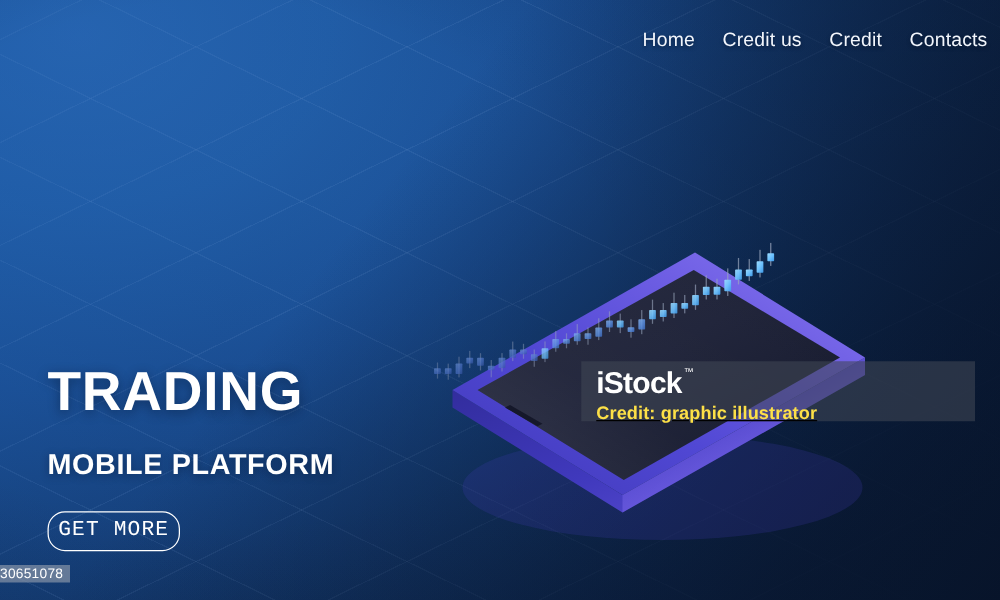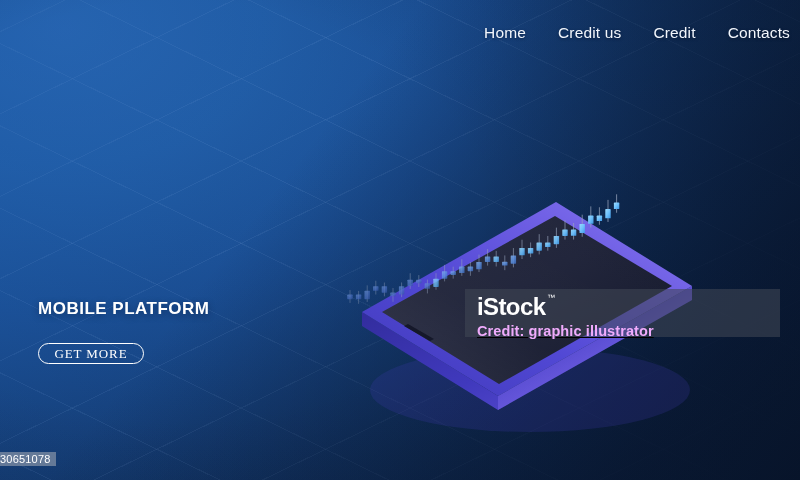--- a/index.html
+++ b/index.html
@@ -38,21 +38,21 @@
     background:linear-gradient(118deg, rgba(30,92,170,0.42) 0%, rgba(26,80,150,0.16) 30%, rgba(0,0,0,0) 55%);
   }
   .bg-vignette {
     position:absolute; inset:0;
     background:radial-gradient(ellipse 760px 520px at 22% 44%, rgba(0,0,0,0) 40%, rgba(6,18,38,0.30) 100%);
   }
 
   
   #topnav {
     position:absolute; top:24px; right:10px;
-    display:flex; align-items:center; gap:32px;
+    display:flex; align-items:center; gap:22px;
     z-index:40;
   }
   .nav-link {
     color:#f2f6fc;
     font-size:15.5px;
     letter-spacing:0.15px;
     text-decoration:none;
     white-space:nowrap;
     cursor:pointer;
     text-shadow:0 1px 3px rgba(5,18,40,0.55);
@@ -66,38 +66,38 @@
   #hero-title {
     color:#ffffff;
     font-size:44px;
     font-weight:bold;
     letter-spacing:0.6px;
     line-height:1.06;
     text-shadow:0 2px 9px rgba(4,16,38,0.45);
   }
   #hero-subtitle {
     color:#ffffff;
-    font-size:17px;
+    font-size:23px;
     font-weight:bold;
     letter-spacing:0.5px;
-    margin-top:8px;
+    margin-top:20px;
     text-shadow:0 2px 7px rgba(4,16,38,0.4);
   }
   #cta-button {
     margin-top:24px;
     display:inline-flex; align-items:center; justify-content:center;
-    width:106px; height:21px;
+    width:106px; height:32px;
     border:1.6px solid #ffffff;
     border-radius:14px;
     color:#ffffff;
-    font-size:13px;
+    font-size:17px;
     letter-spacing:0.9px;
     background:transparent;
     cursor:pointer;
-    font-family:Liberation Serif, serif;
+    font-family:Liberation Mono, monospace;
   }
 
   
   #phone-wrap {
     position:absolute;
     left:352px; top:222px;
     width:345px; height:210px;
     z-index:20;
   }
   #phone-svg { display:block; width:345px; height:210px; overflow:visible; }
@@ -128,21 +128,21 @@
     letter-spacing:-0.6px;
     line-height:1;
     position:relative;
     display:inline-block;
   }
   #wm-tm {
     position:absolute; top:-1px; right:-9px;
     font-size:8px; font-weight:normal;
   }
   #wm-credit {
-    color:#f0abfc;
+    color:#fde047;
     font-size:14.5px;
     font-weight:bold;
     margin-top:4px;
     letter-spacing:0.1px;
   }
   #asset-id {
     position:absolute; left:-4px; bottom:14px;
     background:rgba(150,160,175,0.62);
     color:#ffffff;
     font-size:11px;
@@ -298,20 +298,21 @@
           <rect x="260.70" y="75.54" width="5.4" height="5.52" rx="0.6" fill="url(#candleBright)" opacity="0.98"></rect>
           <rect x="271.50" y="59.87" width="1" height="22.08" fill="#9aa6bd" opacity="0.74"></rect>
           <rect x="269.30" y="69.07" width="5.4" height="9.20" rx="0.6" fill="url(#candleBright)" opacity="0.99"></rect>
           <rect x="280.10" y="54.32" width="1" height="18.40" fill="#9aa6bd" opacity="0.75"></rect>
           <rect x="277.90" y="62.60" width="5.4" height="6.44" rx="0.6" fill="url(#candleBright)" opacity="1.00"></rect>
         </g>
     </svg>
   </div>
 
   <div id="hero">
+    <div id="hero-title">TRADING</div>
     <div id="hero-subtitle">MOBILE PLATFORM</div>
     <button id="cta-button">GET MORE</button>
   </div>
 
   <div id="watermark">
     <div id="wm-logo">
       <span>iStock</span>
       <span id="wm-tm">™</span>
     </div>
     <div id="wm-credit">Credit: graphic illustrator</div>

